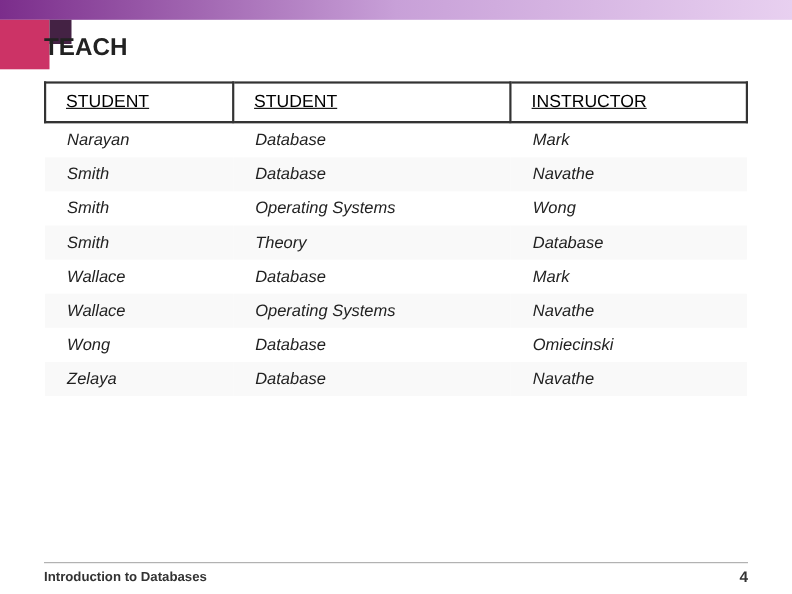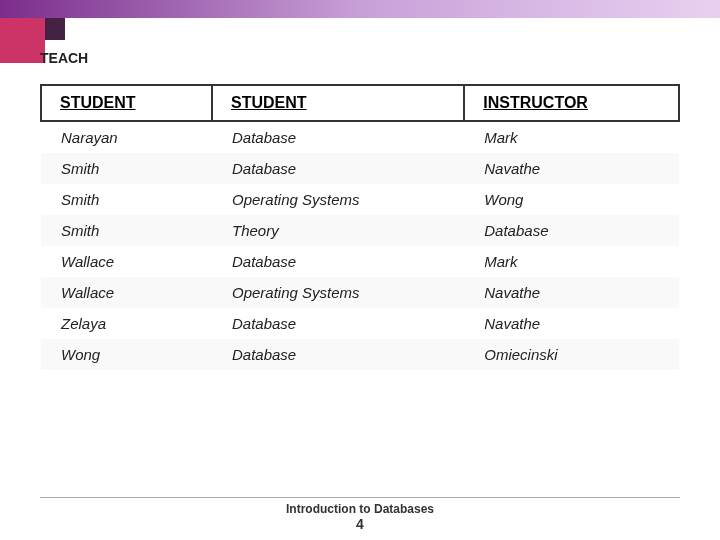--- a/index.html
+++ b/index.html
@@ -48,38 +48,37 @@
     
     .content {
       position: absolute;
       top: 30px;
       left: 40px;
       right: 40px;
       bottom: 40px;
     }
 
     .page-title {
-      font-size: 14px;
+      font-size: 22px;
       font-weight: bold;
       color: #222;
       margin-bottom: 18px;
-      margin-top: 20px;
     }
 
     
     .teach-table {
       width: 100%;
       border-collapse: collapse;
     }
 
     .teach-table thead tr th {
       border: 2px solid #333;
       padding: 8px 18px;
       font-size: 16px;
-      font-weight: bold;
+      font-weight: normal;
       text-align: left;
       background: #fff;
       text-decoration: underline;
     }
 
     .teach-table tbody tr td {
       padding: 7px 20px;
       font-size: 15px;
       color: #222;
       border: none;
@@ -94,21 +93,20 @@
     .footer {
       position: absolute;
       bottom: 8px;
       left: 40px;
       right: 40px;
       display: flex;
       justify-content: space-between;
       align-items: center;
       border-top: 1px solid #aaa;
       padding-top: 4px;
-      flex-direction: column;
     }
 
     .footer-left {
       font-size: 12px;
       font-weight: bold;
       color: #333;
     }
 
     .footer-right {
       font-size: 14px;
@@ -159,28 +157,28 @@
           <td>Wallace</td>
           <td>Database</td>
           <td>Mark</td>
         </tr>
         <tr>
           <td>Wallace</td>
           <td>Operating Systems</td>
           <td>Navathe</td>
         </tr>
         <tr>
+          <td>Wong</td>
+          <td>Database</td>
+          <td>Omiecinski</td>
+        </tr>
+        <tr>
           <td>Zelaya</td>
           <td>Database</td>
           <td>Navathe</td>
-        </tr>
-        <tr>
-          <td>Wong</td>
-          <td>Database</td>
-          <td>Omiecinski</td>
         </tr>
       </tbody>
   </table>
 </div>
 
 <div class="footer">
   <span class="footer-left">Introduction to Databases</span>
   <span class="footer-right">4</span>
 </div>
 

